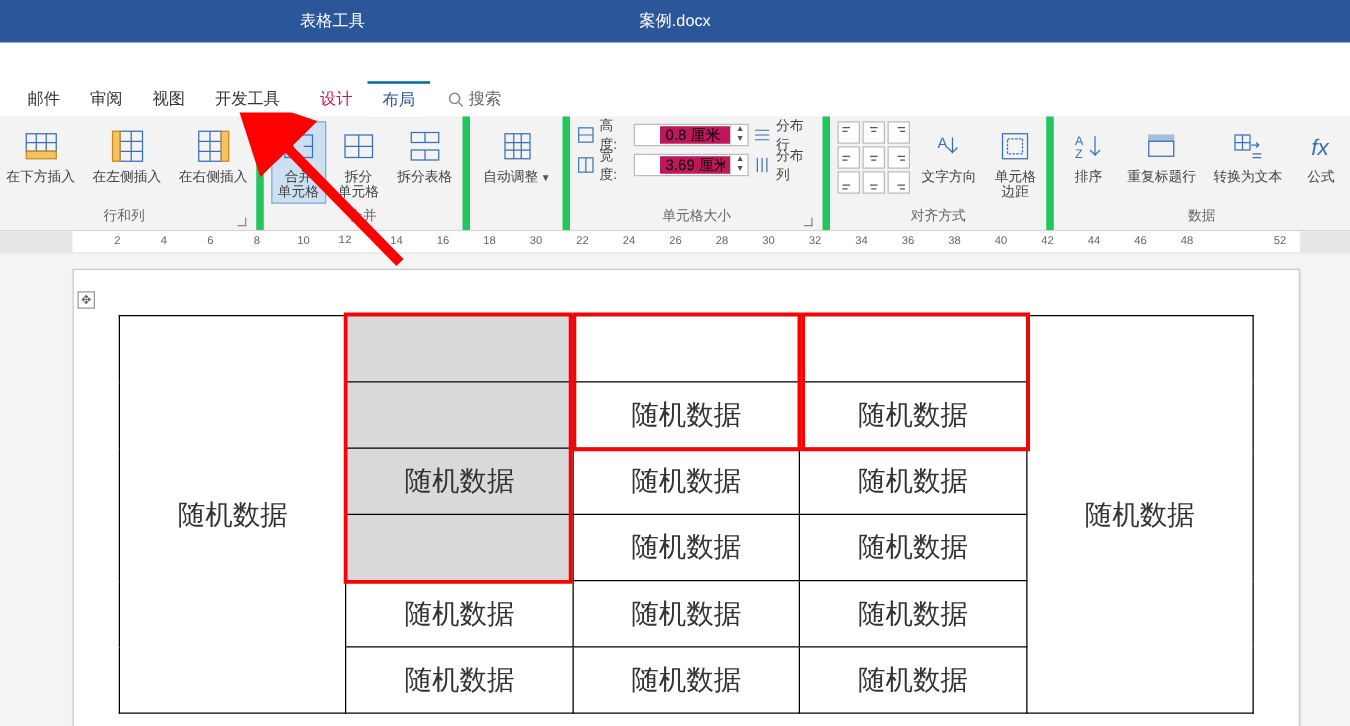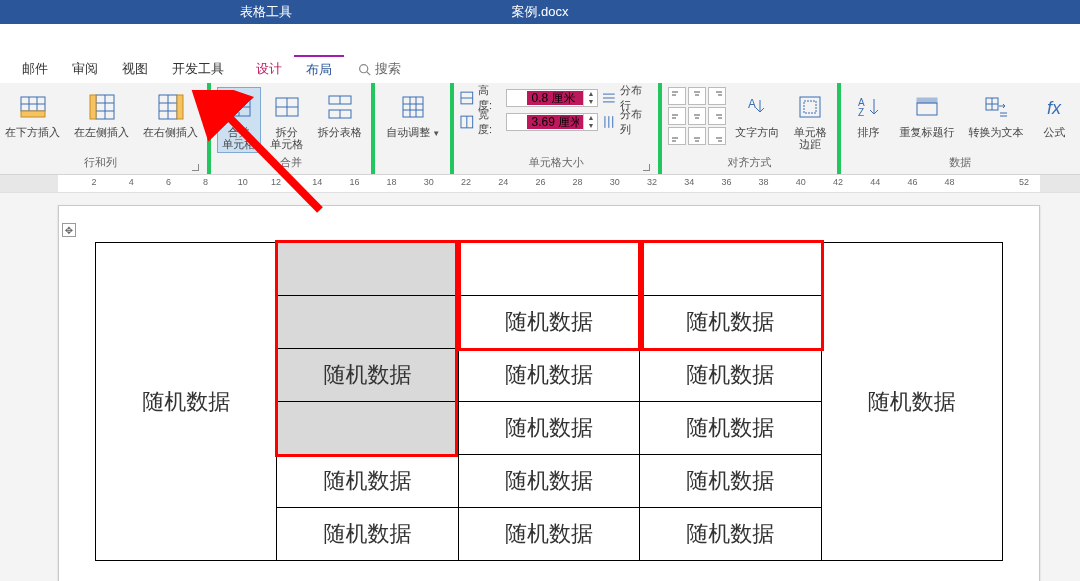--- a/index.html
+++ b/index.html
@@ -1,32 +1,32 @@
 <!DOCTYPE html>
 <html><head>
 <meta charset="utf-8">
 <style>
   html,body{margin:0;padding:0;font-family:"Microsoft YaHei","PingFang SC",sans-serif;background:#fff;color:#333;}
   *{box-sizing:border-box;}
   .app{width:1080px;height:581px;position:relative;overflow:hidden;background:#fff;}
   
-  .titlebar{height:24px;background:#2b579a;display:flex;align-items:center;position:relative;}
+  .titlebar{height:34px;background:#2b579a;display:flex;align-items:center;position:relative;}
   .ctx-tab{background:#2b579a;color:#fff;font-size:13px;padding:0 20px;height:24px;display:flex;align-items:center;margin-left:220px;}
   .doc-title{position:absolute;left:50%;transform:translateX(-50%);color:#fff;font-size:13px;}
   
   .tabs{height:28px;background:#fff;display:flex;align-items:center;padding:0 10px;position:relative;margin-top:31px;}
   .tab{font-size:13px;color:#333;padding:0 12px;height:28px;display:flex;align-items:center;cursor:pointer;}
   .tab.contextual{color:#be185d;}
-  .tab.active{background:#fff;color:#2b579a;border-top:2px solid #a21caf;font-weight:500;}
+  .tab.active{background:#fff;color:#2b579a;border-top:2px solid #0369a1;font-weight:500;}
   .tab-spacer{width:8px;}
   .search-wrap{display:flex;align-items:center;margin-left:14px;color:#666;font-size:13px;}
   .search-wrap svg{margin-right:4px;}
   
   .ribbon{height:92px;background:#f3f3f3;border-bottom:1px solid #d4d4d4;display:flex;}
-  .group{display:flex;flex-direction:column;border-right:4px solid #22c55e;padding:4px 6px 0 6px;min-width:40px;}
+  .group{display:flex;flex-direction:column;border-right:6px solid #22c55e;padding:4px 6px 0 6px;min-width:40px;}
   .group-body{flex:1;display:flex;align-items:flex-start;gap:4px;}
   .group-label{font-size:11px;color:#666;text-align:center;padding:2px 0 4px;position:relative;}
   .dlg-launch{position:absolute;right:2px;bottom:3px;width:10px;height:10px;}
   .dlg-launch:before{content:"";position:absolute;right:0;bottom:0;width:6px;height:6px;border-right:1px solid #888;border-bottom:1px solid #888;}
   .rbtn{display:flex;flex-direction:column;align-items:center;justify-content:flex-start;padding:2px 4px;cursor:pointer;font-size:11px;color:#444;border:1px solid transparent;}
   .rbtn.selected{background:#cde0f2;border-color:#7da9d4;}
   .rbtn .ico{width:34px;height:34px;display:flex;align-items:center;justify-content:center;margin-bottom:2px;}
   .rbtn .lbl{text-align:center;line-height:1.1;white-space:pre;}
   .small-stack{display:flex;flex-direction:column;gap:2px;}
   .small-row{display:flex;align-items:center;font-size:11px;color:#444;height:22px;gap:4px;}
@@ -366,21 +366,21 @@
 
   <div class="ruler">
     <div class="inactive-l"></div>
       <div class="inactive-r"></div>
     <div class="scale" id="ruler-scale">
         <span class="tick" style="left: 94px;">2</span>
         <span class="tick" style="left: 131.2px;">4</span>
         <span class="tick" style="left: 168.4px;">6</span>
         <span class="tick" style="left: 205.6px;">8</span>
         <span class="tick" style="left: 242.8px;">10</span>
-        <span class="tick" style="left: 276px;">12</span>
+        <span class="tick" style="left: 276px; font-family: Liberation Mono, monospace;">12</span>
         <span class="tick" style="left: 317.2px;">14</span>
         <span class="tick" style="left: 354.4px;">16</span>
         <span class="tick" style="left: 391.6px;">18</span>
         <span class="tick" style="left: 428.8px;">30</span>
         <span class="tick" style="left: 466px;">22</span>
         <span class="tick" style="left: 503.2px;">24</span>
         <span class="tick" style="left: 540.4px;">26</span>
         <span class="tick" style="left: 577.6px;">28</span>
         <span class="tick" style="left: 614.8px;">30</span>
         <span class="tick" style="left: 652px;">32</span>

